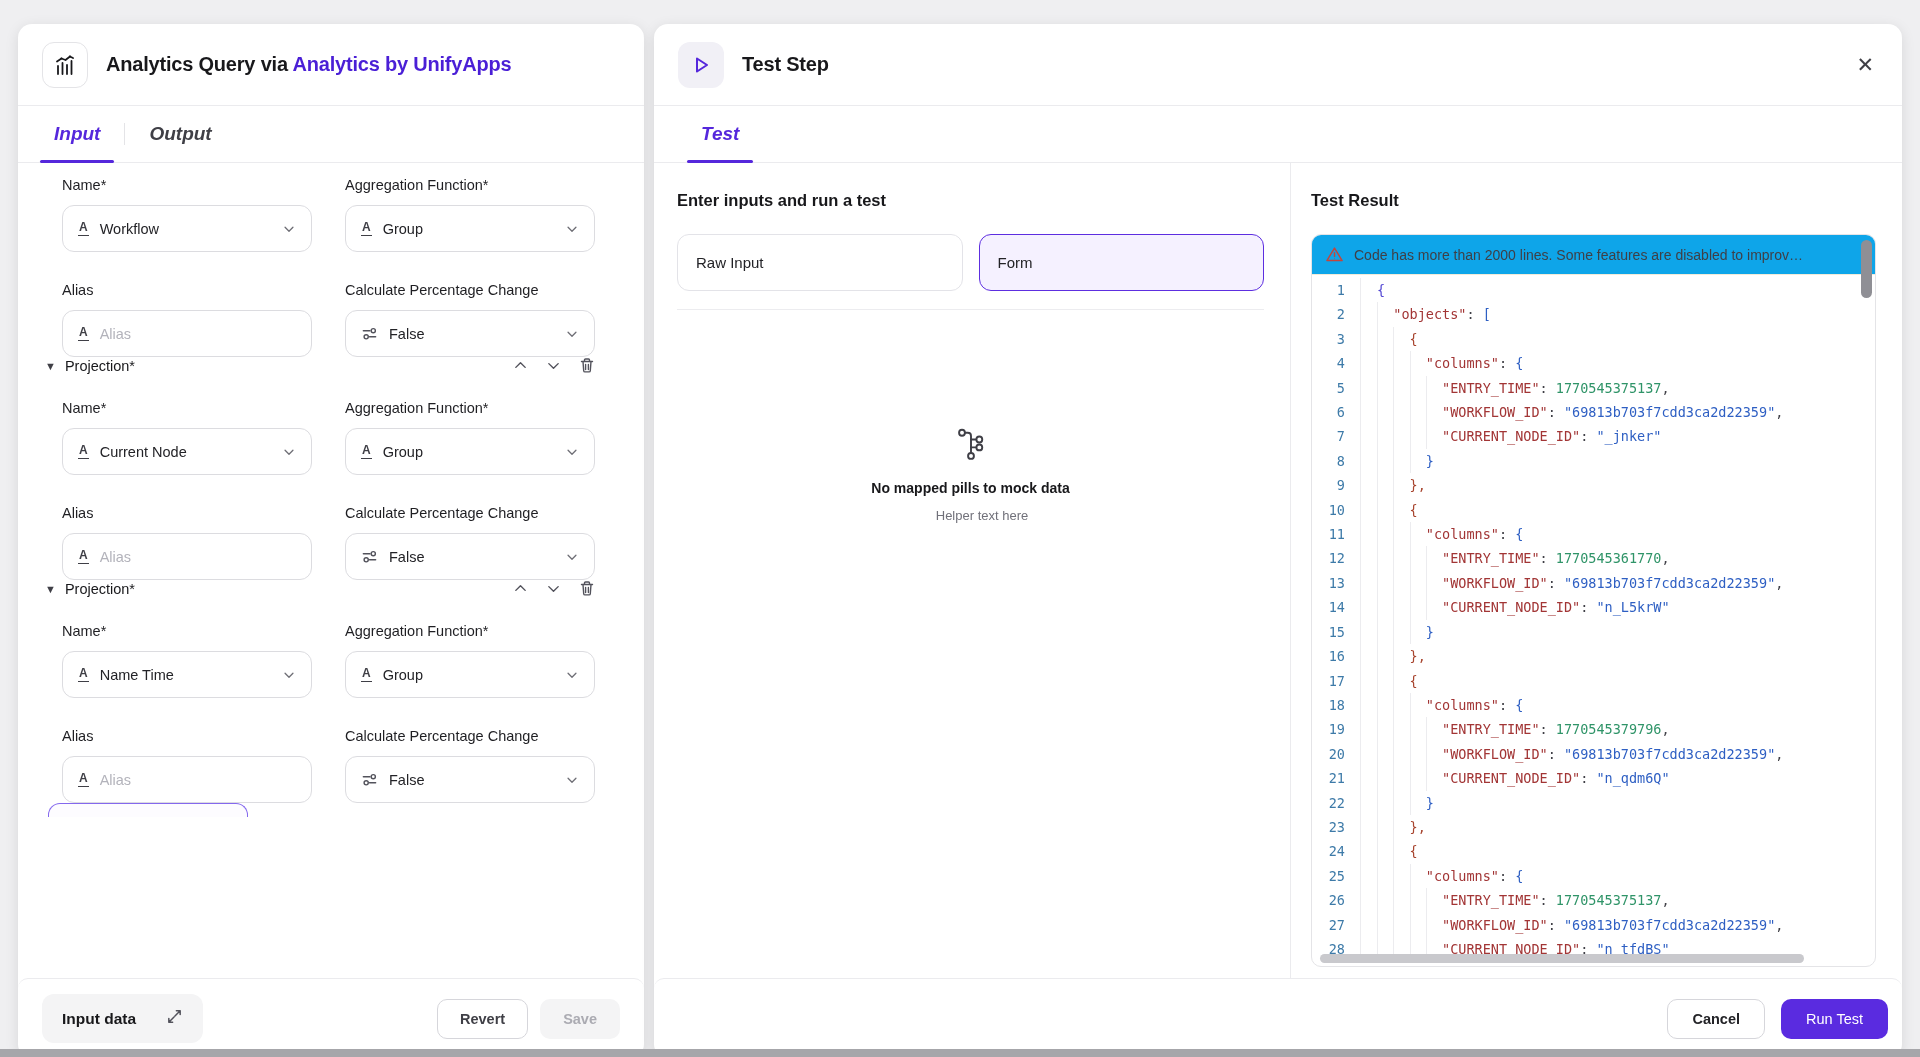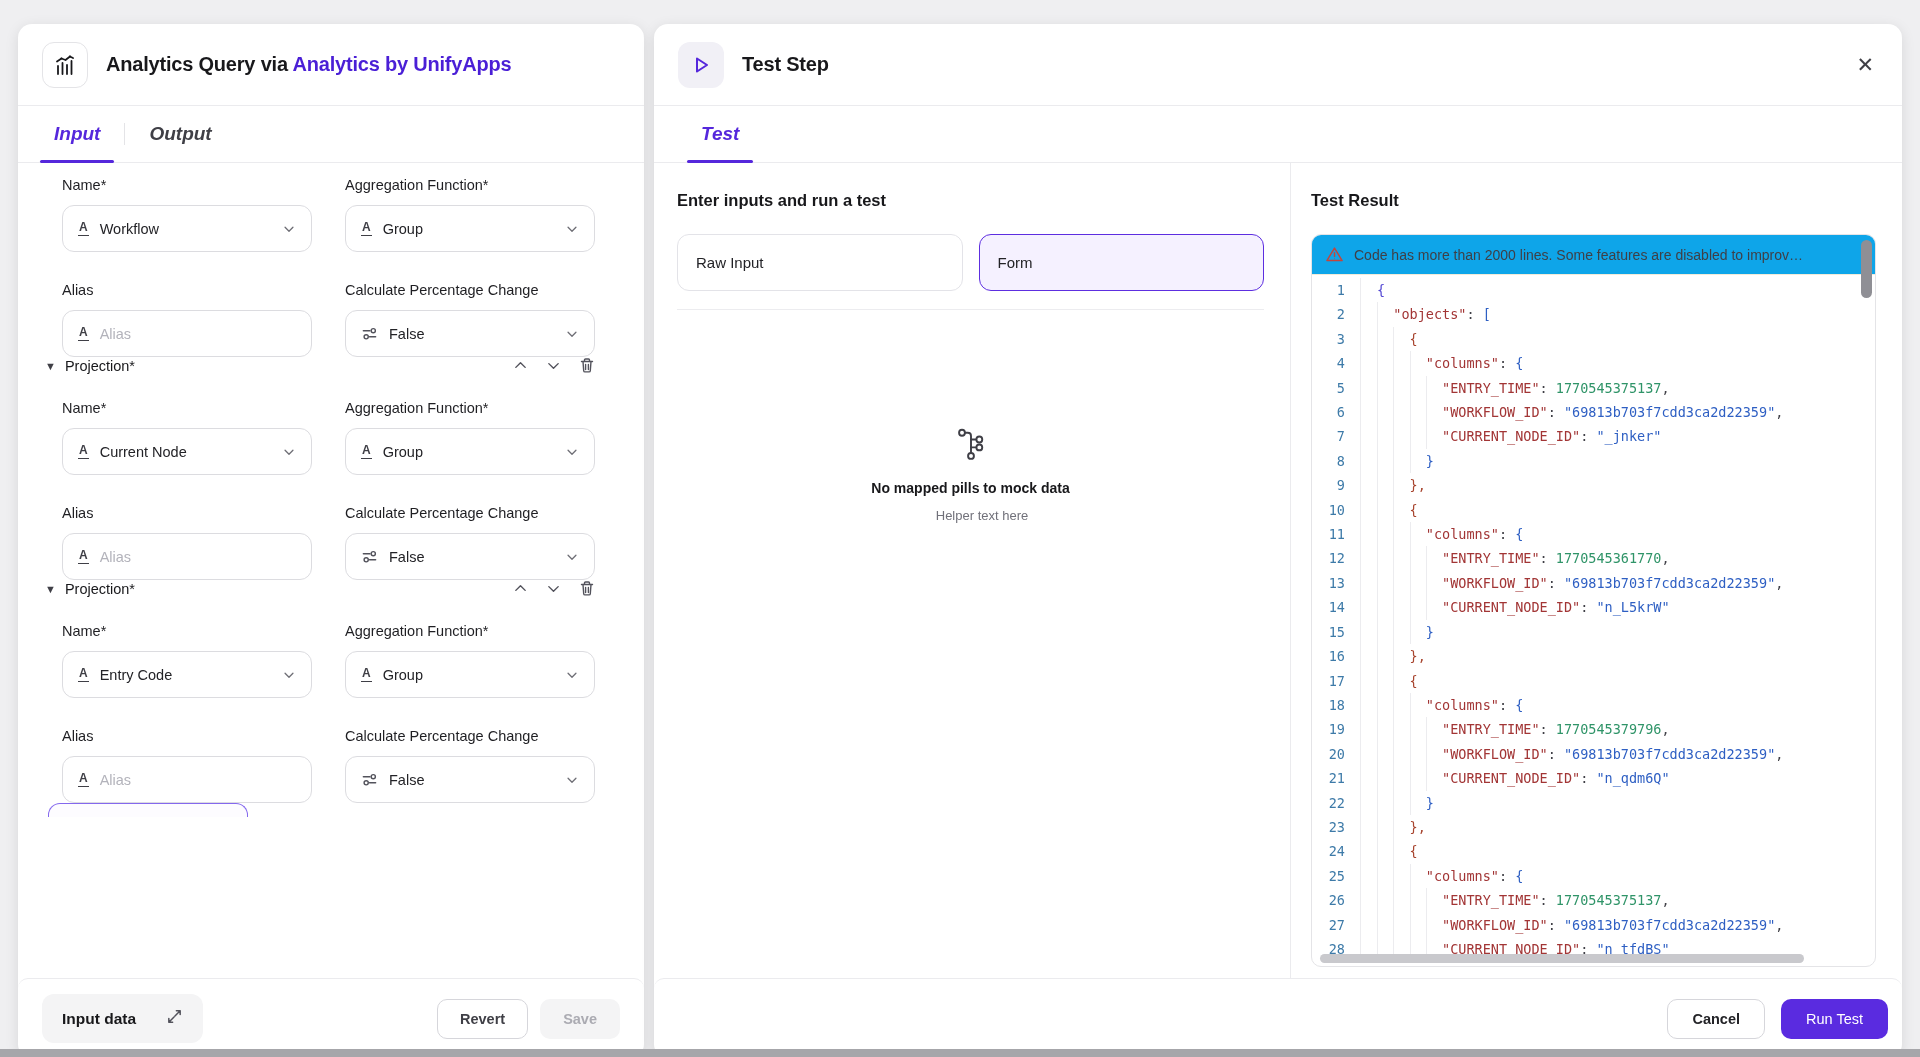--- a/index.html
+++ b/index.html
@@ -227,21 +227,21 @@
         <svg width="16" height="17" viewBox="0 0 16 17" fill="none" stroke="#52525b" stroke-width="1.4" stroke-linecap="round" stroke-linejoin="round">
               <path d="M2.5 4.5 h11 M5.5 4.5 V3 a1 1 0 0 1 1-1 h3 a1 1 0 0 1 1 1 v1.5 M4 4.5 l0.7 9.2 a1.3 1.3 0 0 0 1.3 1.2 h4 a1.3 1.3 0 0 0 1.3-1.2 L12 4.5 M6.6 7.5 v5 M9.4 7.5 v5"></path>
             </svg>
       </span>
     </div>
     <div class="field-grid">
       <div>
         <span class="fld-label gl-name">Name*</span>
         <div class="ctrl">
           <span class="a-icon">A</span>
-          <span class="gv-name">Entry Code</span>
+          <span class="gv-name">Name Time</span>
           <svg class="chev" width="14" height="14" viewBox="0 0 16 16" fill="none" stroke="#6f6f76" stroke-width="1.5" stroke-linecap="round" stroke-linejoin="round">
                 <path d="M3.5 6 L8 10.5 L12.5 6"></path>
               </svg>
         </div>
       </div>
       <div>
         <span class="fld-label gl-agg">Aggregation Function*</span>
         <div class="ctrl">
           <span class="a-icon">A</span>
           <span class="gv-agg">Group</span>

